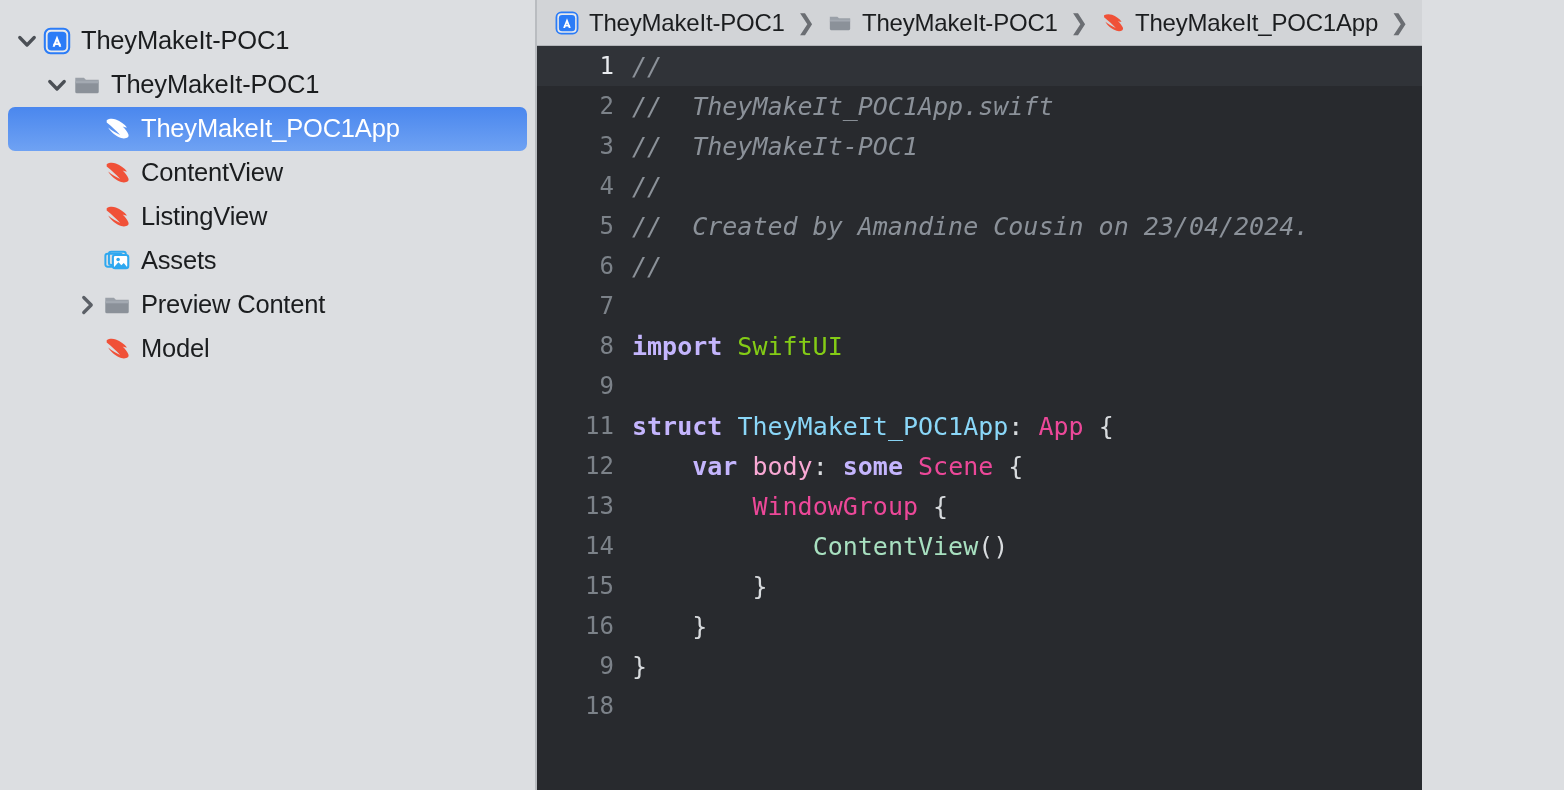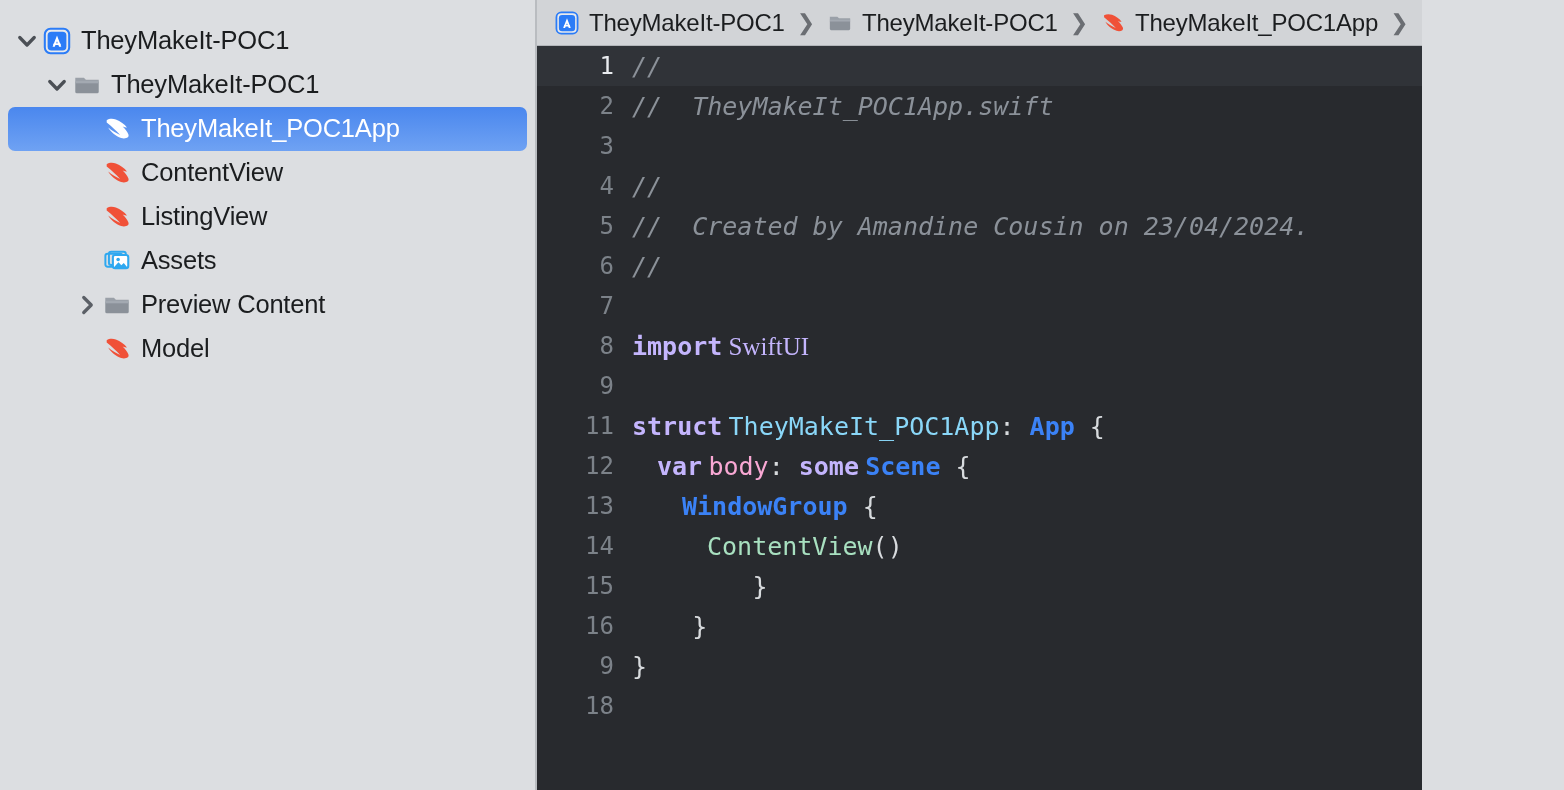--- a/index.html
+++ b/index.html
@@ -162,24 +162,24 @@
   .ltext {
     flex: 1 1 auto;
     line-height: 1;
     color: #e8eaed;
   }
 
   
   .t-cmt  { color: #8b9199; font-style: italic; }
   .t-kw   { color: #c4b5fd; font-weight: bold; }
   .t-type { color: #8ad7f8; }
-  .t-type2{ color: #3b82f6; font-weight: bold; }
+  .t-type2{ color: #ec4899; }
   .t-prop { color: #f9a8d4; }
   .t-call { color: #a8e0c0; }
-  .t-plain{ color: #c4b5fd; font-family: Liberation Serif, serif; }
+  .t-plain{ color: #84cc16; }
   .t-punc { color: #d8dbde; }
 </style>
 </head>
 <body>
 
 <div id="app">
 
   <div id="navigator">
       <div class="nav-row d0">
         <span class="twisty">
@@ -344,21 +344,21 @@
         </span>
         <span class="crumb-sep">❯</span>
         <span class="crumb">
           <span class="crumb-text">No Selection</span>
         </span>
       </div>
 
     <div id="code-area">
         <div class="code-line current"><span class="lnum">1</span><span class="ltext"><span class="t-cmt">//</span></span></div>
         <div class="code-line"><span class="lnum">2</span><span class="ltext"><span class="t-cmt">//  TheyMakeIt_POC1App.swift</span></span></div>
-        <div class="code-line"><span class="lnum">3</span></div>
+        <div class="code-line"><span class="lnum">3</span><span class="ltext"><span class="t-cmt">//  TheyMakeIt-POC1</span></span></div>
         <div class="code-line"><span class="lnum">4</span><span class="ltext"><span class="t-cmt">//</span></span></div>
         <div class="code-line"><span class="lnum">5</span><span class="ltext"><span class="t-cmt">//  Created by Amandine Cousin on 23/04/2024.</span></span></div>
         <div class="code-line"><span class="lnum">6</span><span class="ltext"><span class="t-cmt">//</span></span></div>
         <div class="code-line"><span class="lnum">7</span><span class="ltext"></span></div>
         <div class="code-line"><span class="lnum">8</span><span class="ltext"><span class="t-kw">import</span><span class="t-plain"> SwiftUI</span></span></div>
         <div class="code-line"><span class="lnum">9</span><span class="ltext"></span></div>
         <div class="code-line"><span class="lnum">11</span><span class="ltext"><span class="t-kw">struct</span><span class="t-plain"> </span><span class="t-type">TheyMakeIt_POC1App</span><span class="t-punc">: </span><span class="t-type2">App</span><span class="t-punc"> {</span></span></div>
         <div class="code-line"><span class="lnum">12</span><span class="ltext"><span class="t-plain">    </span><span class="t-kw">var</span><span class="t-plain"> </span><span class="t-prop">body</span><span class="t-punc">: </span><span class="t-kw">some</span><span class="t-plain"> </span><span class="t-type2">Scene</span><span class="t-punc"> {</span></span></div>
         <div class="code-line"><span class="lnum">13</span><span class="ltext"><span class="t-plain">        </span><span class="t-type2">WindowGroup</span><span class="t-punc"> {</span></span></div>
         <div class="code-line"><span class="lnum">14</span><span class="ltext"><span class="t-plain">            </span><span class="t-call">ContentView</span><span class="t-punc">()</span></span></div>

